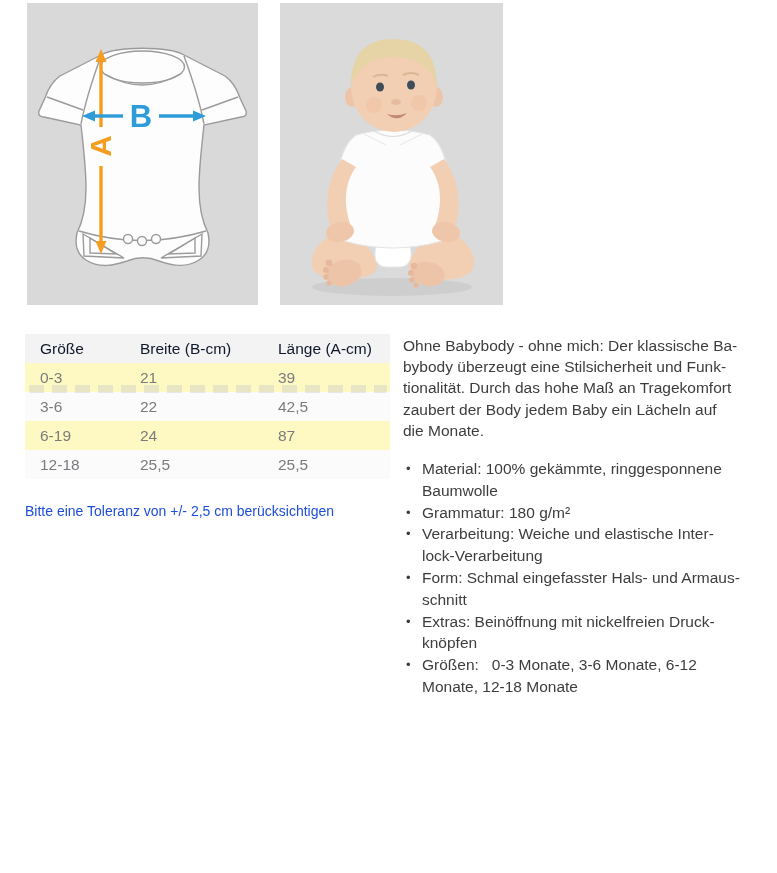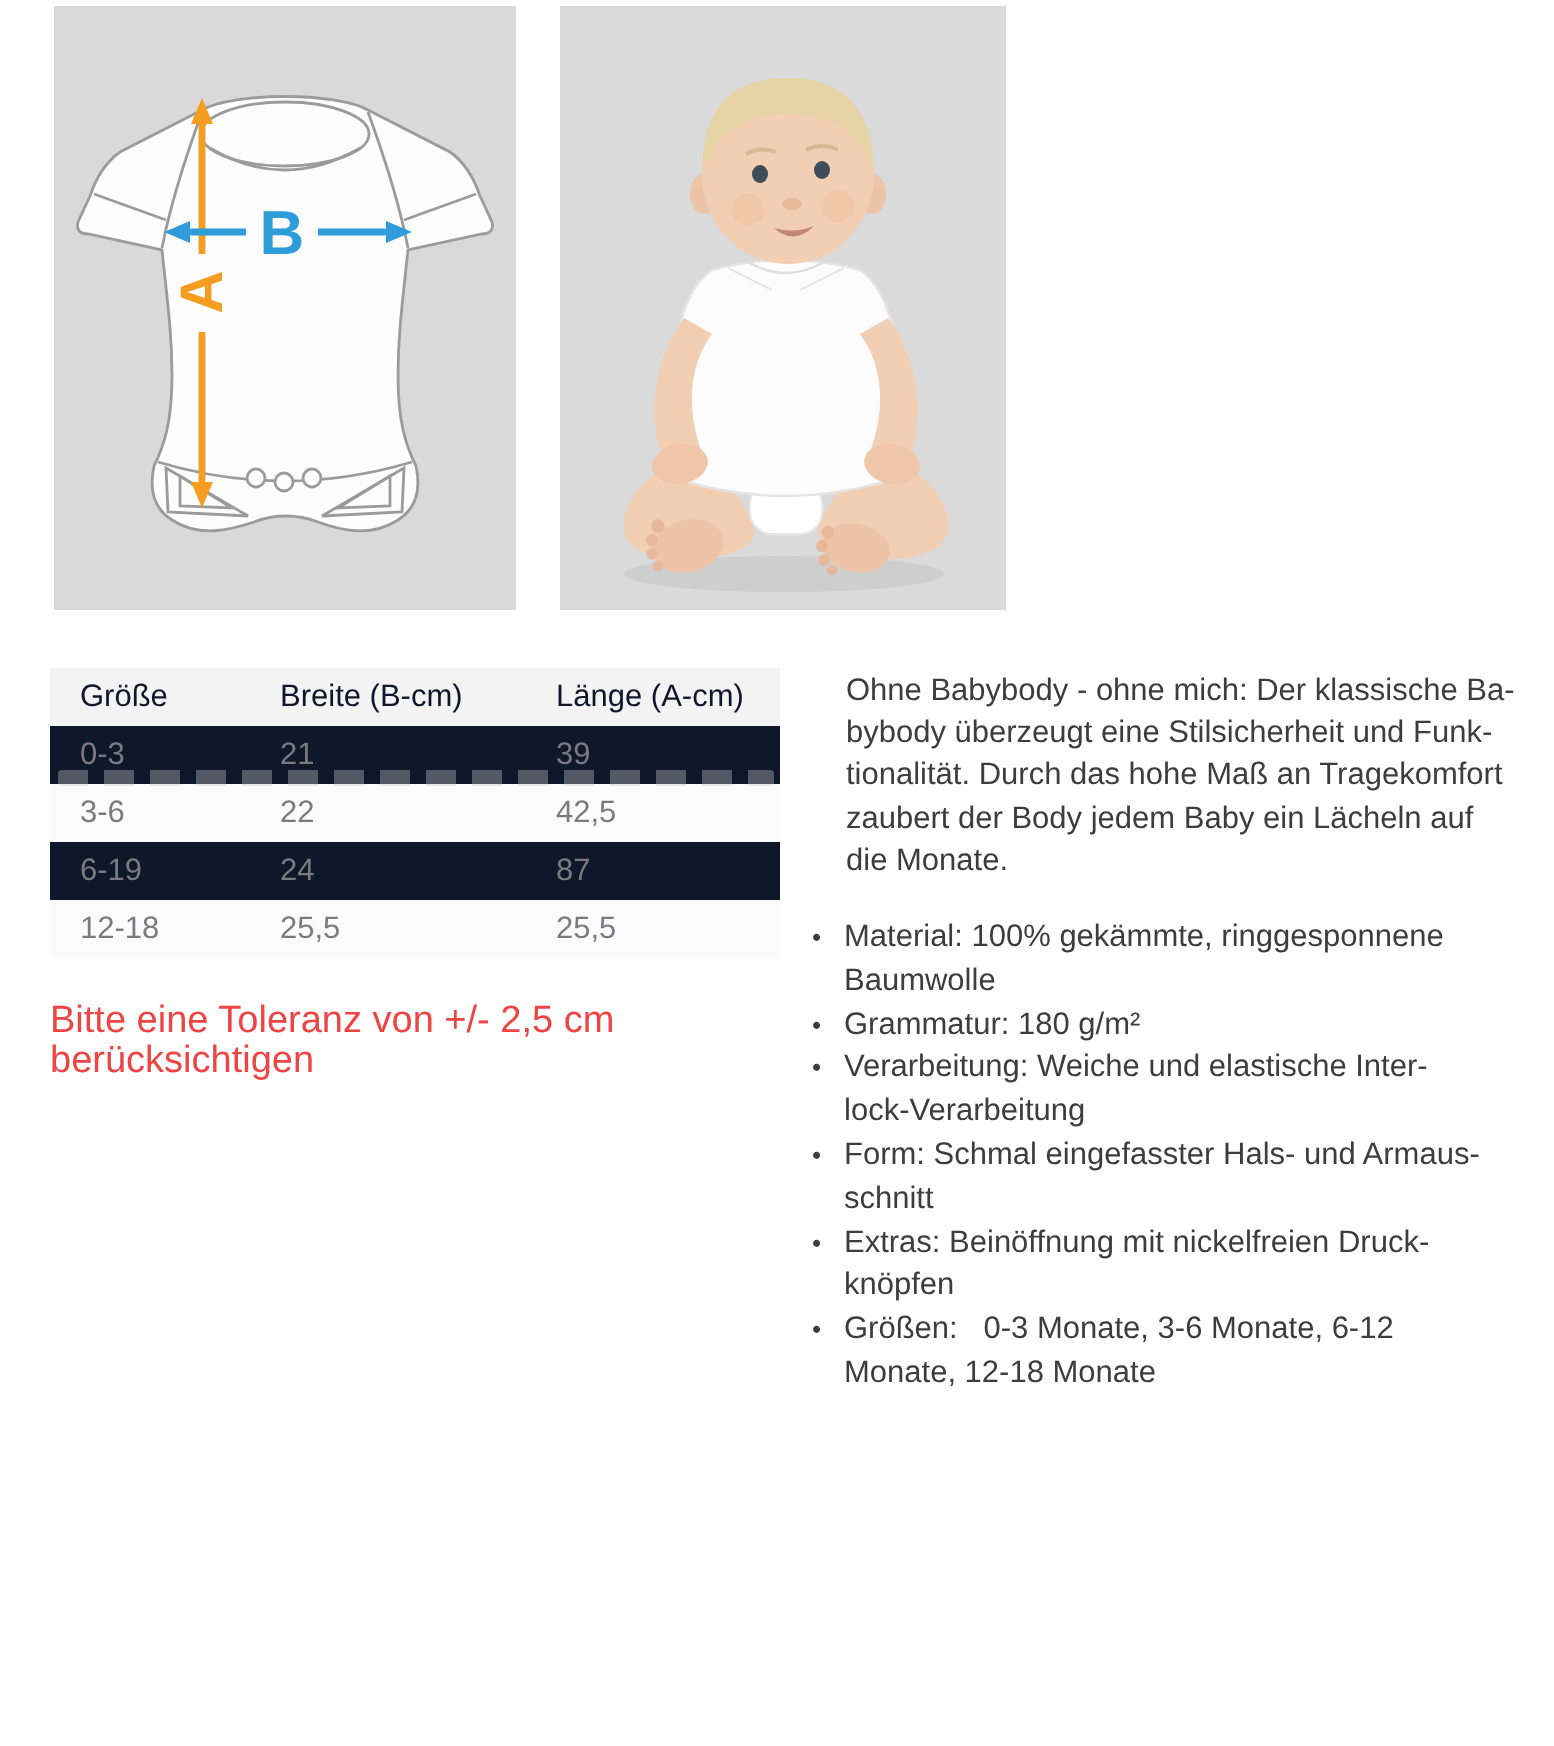--- a/index.html
+++ b/index.html
@@ -17,37 +17,37 @@
   .size-table{
     position:absolute;left:25px;top:334px;width:365px;
     border-collapse:collapse;table-layout:fixed;
     font-size:15.5px;color:#7b7b7f;
   }
   .size-table th{
     font-weight:400;color:#0f172a;background:#f3f3f3;text-align:left;
     height:29px;padding:0 0 0 15px;vertical-align:middle;
   }
   .size-table td{height:29px;padding:0 0 0 15px;vertical-align:middle;}
-  .row-shaded td{background:#0f172a;}
+  .row-shaded td{background:#fef9c3;}
   .row-light td{background:#fbfbfb;}
 
   .ghost-strip{
     position:absolute;left:29px;top:385px;width:358px;height:8px;
     background:repeating-linear-gradient(90deg,#c4c4c6 0 15px,transparent 15px 23px);
     opacity:.38;border-radius:2px;pointer-events:none;
   }
 
   .size-note{
     position:absolute;left:25px;top:501px;width:375px;
-    font-size:19px;color:#ef4444;line-height:20px;
+    font-size:14px;color:#1d4ed8;line-height:20px;
   }
 
   
   .description{position:absolute;left:403px;top:335px;width:372px;font-size:15.5px;color:#3d3d3d;}
-  .intro-line{line-height:21.2px;white-space:pre-wrap;margin-left:20px;}
+  .intro-line{line-height:21.2px;white-space:pre-wrap;}
   .bullets{margin-top:17px;}
   .bullet{display:flex;line-height:21.8px;}
   .bullet .dot{flex:0 0 19px;padding-left:3px;box-sizing:border-box;font-size:13px;}
   .bullet .text{flex:1;white-space:pre-wrap;}
 </style>
 </head>
 <body>
 
 <div class="page">
 

